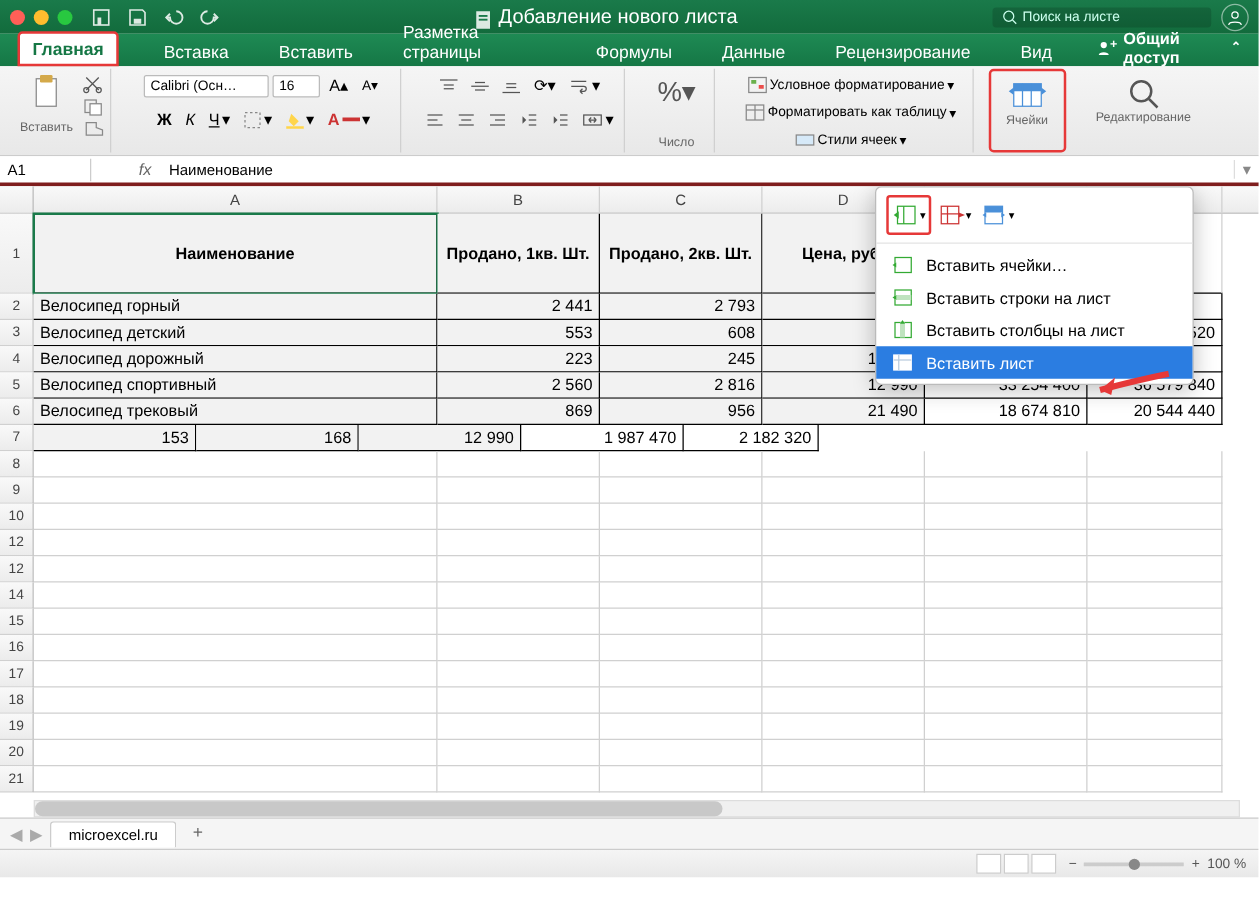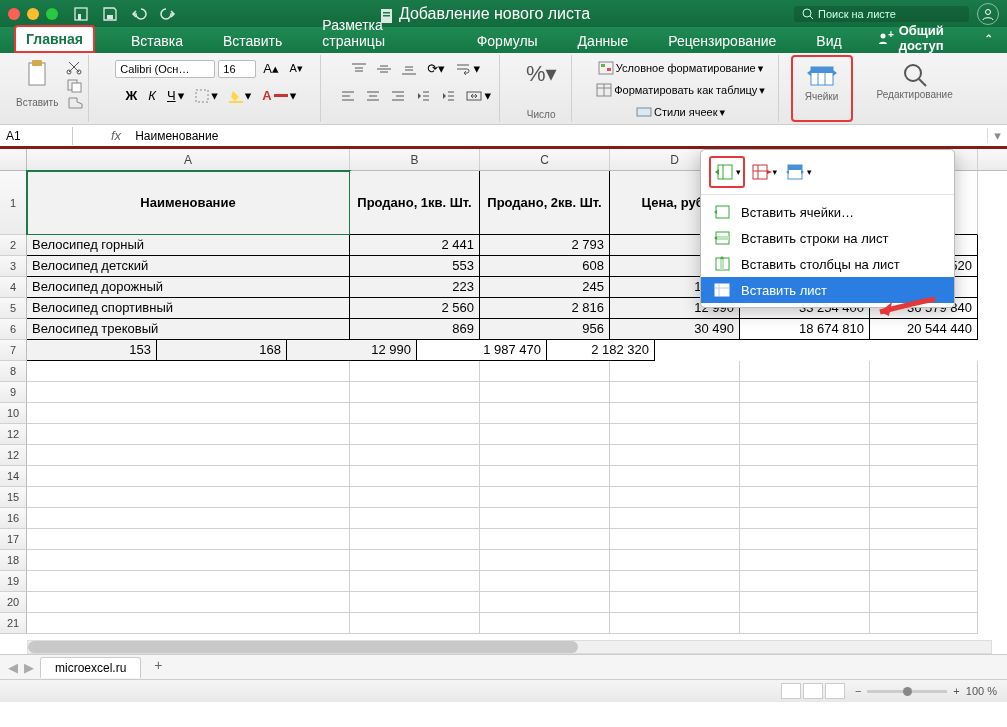--- a/index.html
+++ b/index.html
@@ -373,21 +373,21 @@
   <div class="cell dcell dnum" style="width:130px">2 816</div>
   <div class="cell dcell dnum" style="width:130px">12 990</div>
   <div class="cell dnum" style="width:130px;border-right:1px solid #000;border-bottom:1px solid #000">33 254 400</div>
   <div class="cell dnum" style="width:108px;border-right:1px solid #000;border-bottom:1px solid #000">36 579 840</div>
       </div>
       <div class="row">
         <div class="rh">6</div>
   <div class="cell dcell" style="width:323px">Велосипед трековый</div>
   <div class="cell dcell dnum" style="width:130px">869</div>
   <div class="cell dcell dnum" style="width:130px">956</div>
-  <div class="cell dcell dnum" style="width:130px">30 490</div>
+  <div class="cell dcell dnum" style="width:130px">21 490</div>
   <div class="cell dnum" style="width:130px;border-right:1px solid #000;border-bottom:1px solid #000">18 674 810</div>
   <div class="cell dnum" style="width:108px;border-right:1px solid #000;border-bottom:1px solid #000">20 544 440</div>
       </div>
       <div class="row">
         <div class="rh">7</div>
   <div class="cell dcell dnum" style="width:130px">153</div>
   <div class="cell dcell dnum" style="width:130px">168</div>
   <div class="cell dcell dnum" style="width:130px">12 990</div>
   <div class="cell dnum" style="width:130px;border-right:1px solid #000;border-bottom:1px solid #000">1 987 470</div>
   <div class="cell dnum" style="width:108px;border-right:1px solid #000;border-bottom:1px solid #000">2 182 320</div>

